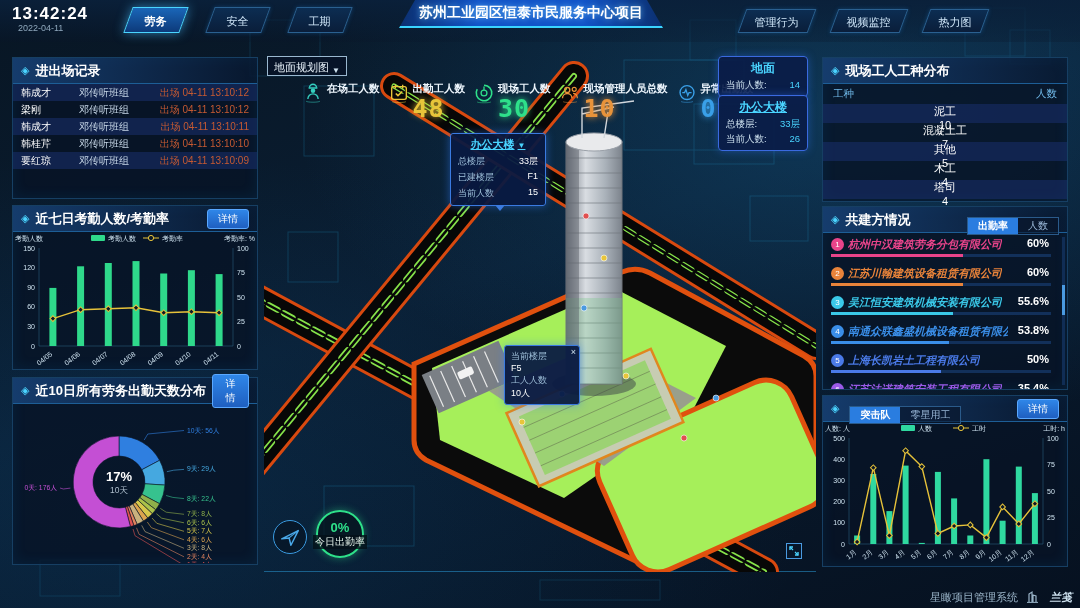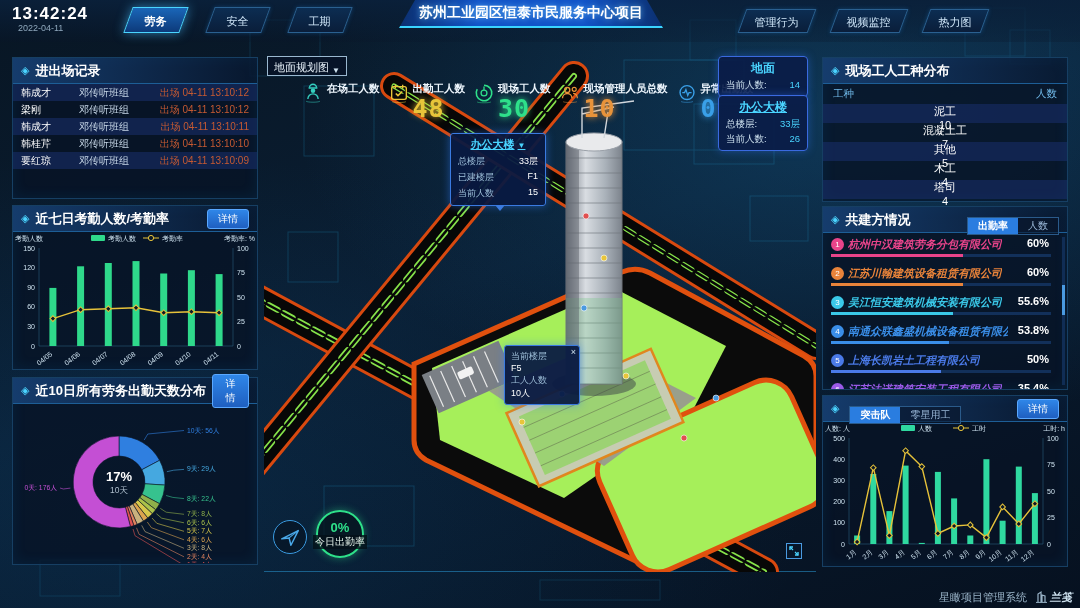--- a/index.html
+++ b/index.html
@@ -140,21 +140,21 @@
   .pbar i { display:block; height:3px; }
   #partners-scroll { position:absolute; right:2px; top:30px; bottom:4px; width:3px;
     background:rgba(18,48,90,.9); z-index:3; cursor:pointer; }
   #partners-scroll .thumb { position:absolute; top:48px; height:30px; width:3px; background:#4a9ae0; }
 
   #panel-squad { left:822px; top:395px; width:246px; height:172px; }
 
   
   footer { position:absolute; right:8px; bottom:3px; z-index:4; display:flex;
     align-items:center; gap:9px; color:#9ab4c8; font-size:11px; }
-  .brand { display:flex; align-items:flex-start; gap:3px; color:#cfe3f0; font-weight:bold; font-style:italic; }
+  .brand { display:flex; align-items:flex-start; gap:12px; color:#cfe3f0; font-weight:bold; font-style:italic; }
 </style>
 </head>
 <body>
 
 <svg id="bg-decor" width="1080" height="608">
   <g fill="none" stroke="#1f7fae" opacity=".22">
     <rect x="965" y="8" width="60" height="48"></rect>
       <rect x="1010" y="30" width="40" height="34"></rect>
     <rect x="250" y="20" width="70" height="56"></rect>
       <rect x="690" y="20" width="46" height="40"></rect>

